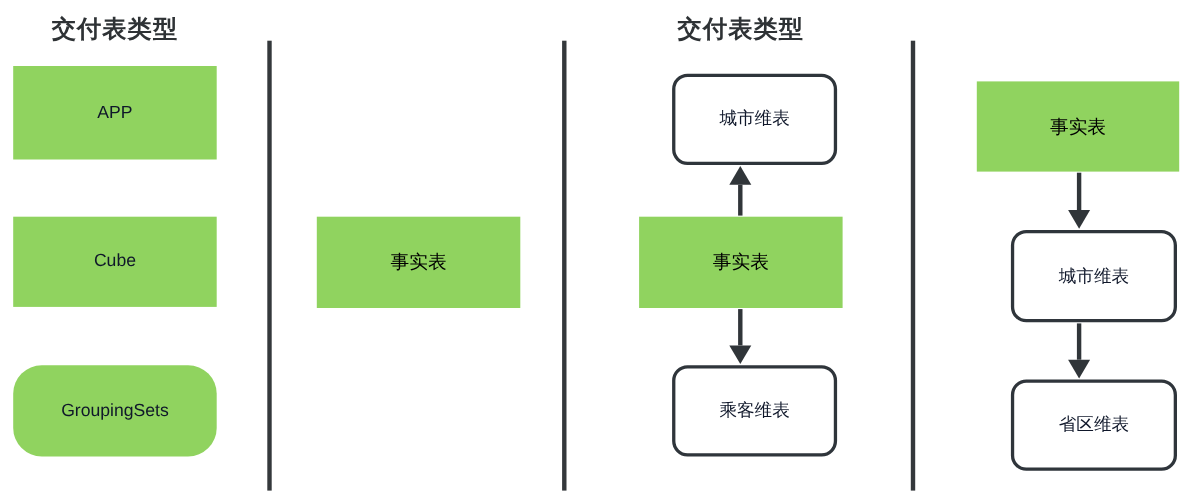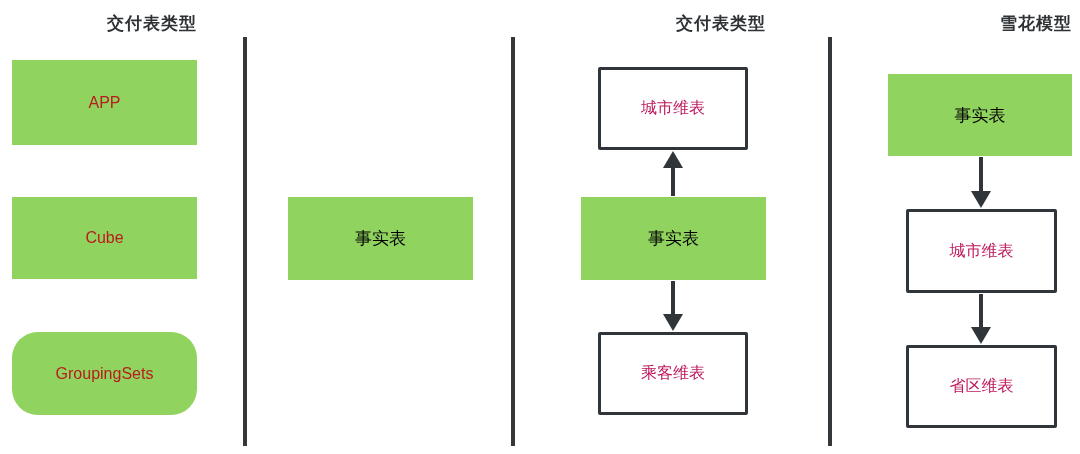--- a/index.html
+++ b/index.html
@@ -11,59 +11,60 @@
   .canvas {
     position: relative;
     width: 1080px;
     height: 454px;
     background: #ffffff;
     overflow: hidden;
   }
   .col-title {
     position: absolute;
     top: 12px;
-    text-align: right;
-    font-size: 17px;
+    text-align: center;
+    font-size: 22px;
     font-weight: bold;
     color: #2e3235;
     letter-spacing: 1px;
   }
   .divider {
     position: absolute;
     top: 37px;
     width: 4px;
     height: 409px;
     background: #34383b;
   }
   .gbox {
     position: absolute;
     background: #90d35f;
     display: flex;
     align-items: center;
     justify-content: center;
     font-size: 16px;
-    color: #b91c1c;
+    color: #0f172a;
   }
   .gbox.bold {
     font-weight: normal;
     font-size: 17px;
     color: #000000;
     text-align: center;
   }
   .wbox {
     position: absolute;
     background: #ffffff;
     border: 3px solid #2f353b;
-    border-radius: 2px;
+    border-radius: 14px;
     box-sizing: border-box;
     display: flex;
     align-items: center;
     justify-content: center;
     font-size: 16px;
-    color: #be185d;
+    color: #0f172a;
+    margin-left: 13px;
   }
   .arrow {
     position: absolute;
     width: 22px;
     display: flex;
     flex-direction: column;
     align-items: center;
   }
   .arrow .shaft {
     width: 4px;
@@ -138,21 +139,20 @@
   </div>
   <div class="gbox bold b-fact3">事实表</div>
   <div class="arrow a3-down">
     <div class="shaft"></div>
     <div class="head-down"></div>
   </div>
   <div class="wbox b-pass3">乘客维表</div>
 
   <div class="divider d3"></div>
 
-  <div class="col-title t4">雪花模型</div>
   <div class="gbox bold b-fact4">事实表</div>
   <div class="arrow a4-down1">
     <div class="shaft"></div>
     <div class="head-down"></div>
   </div>
   <div class="wbox b-city4">城市维表</div>
   <div class="arrow a4-down2">
     <div class="shaft"></div>
     <div class="head-down"></div>
   </div>

